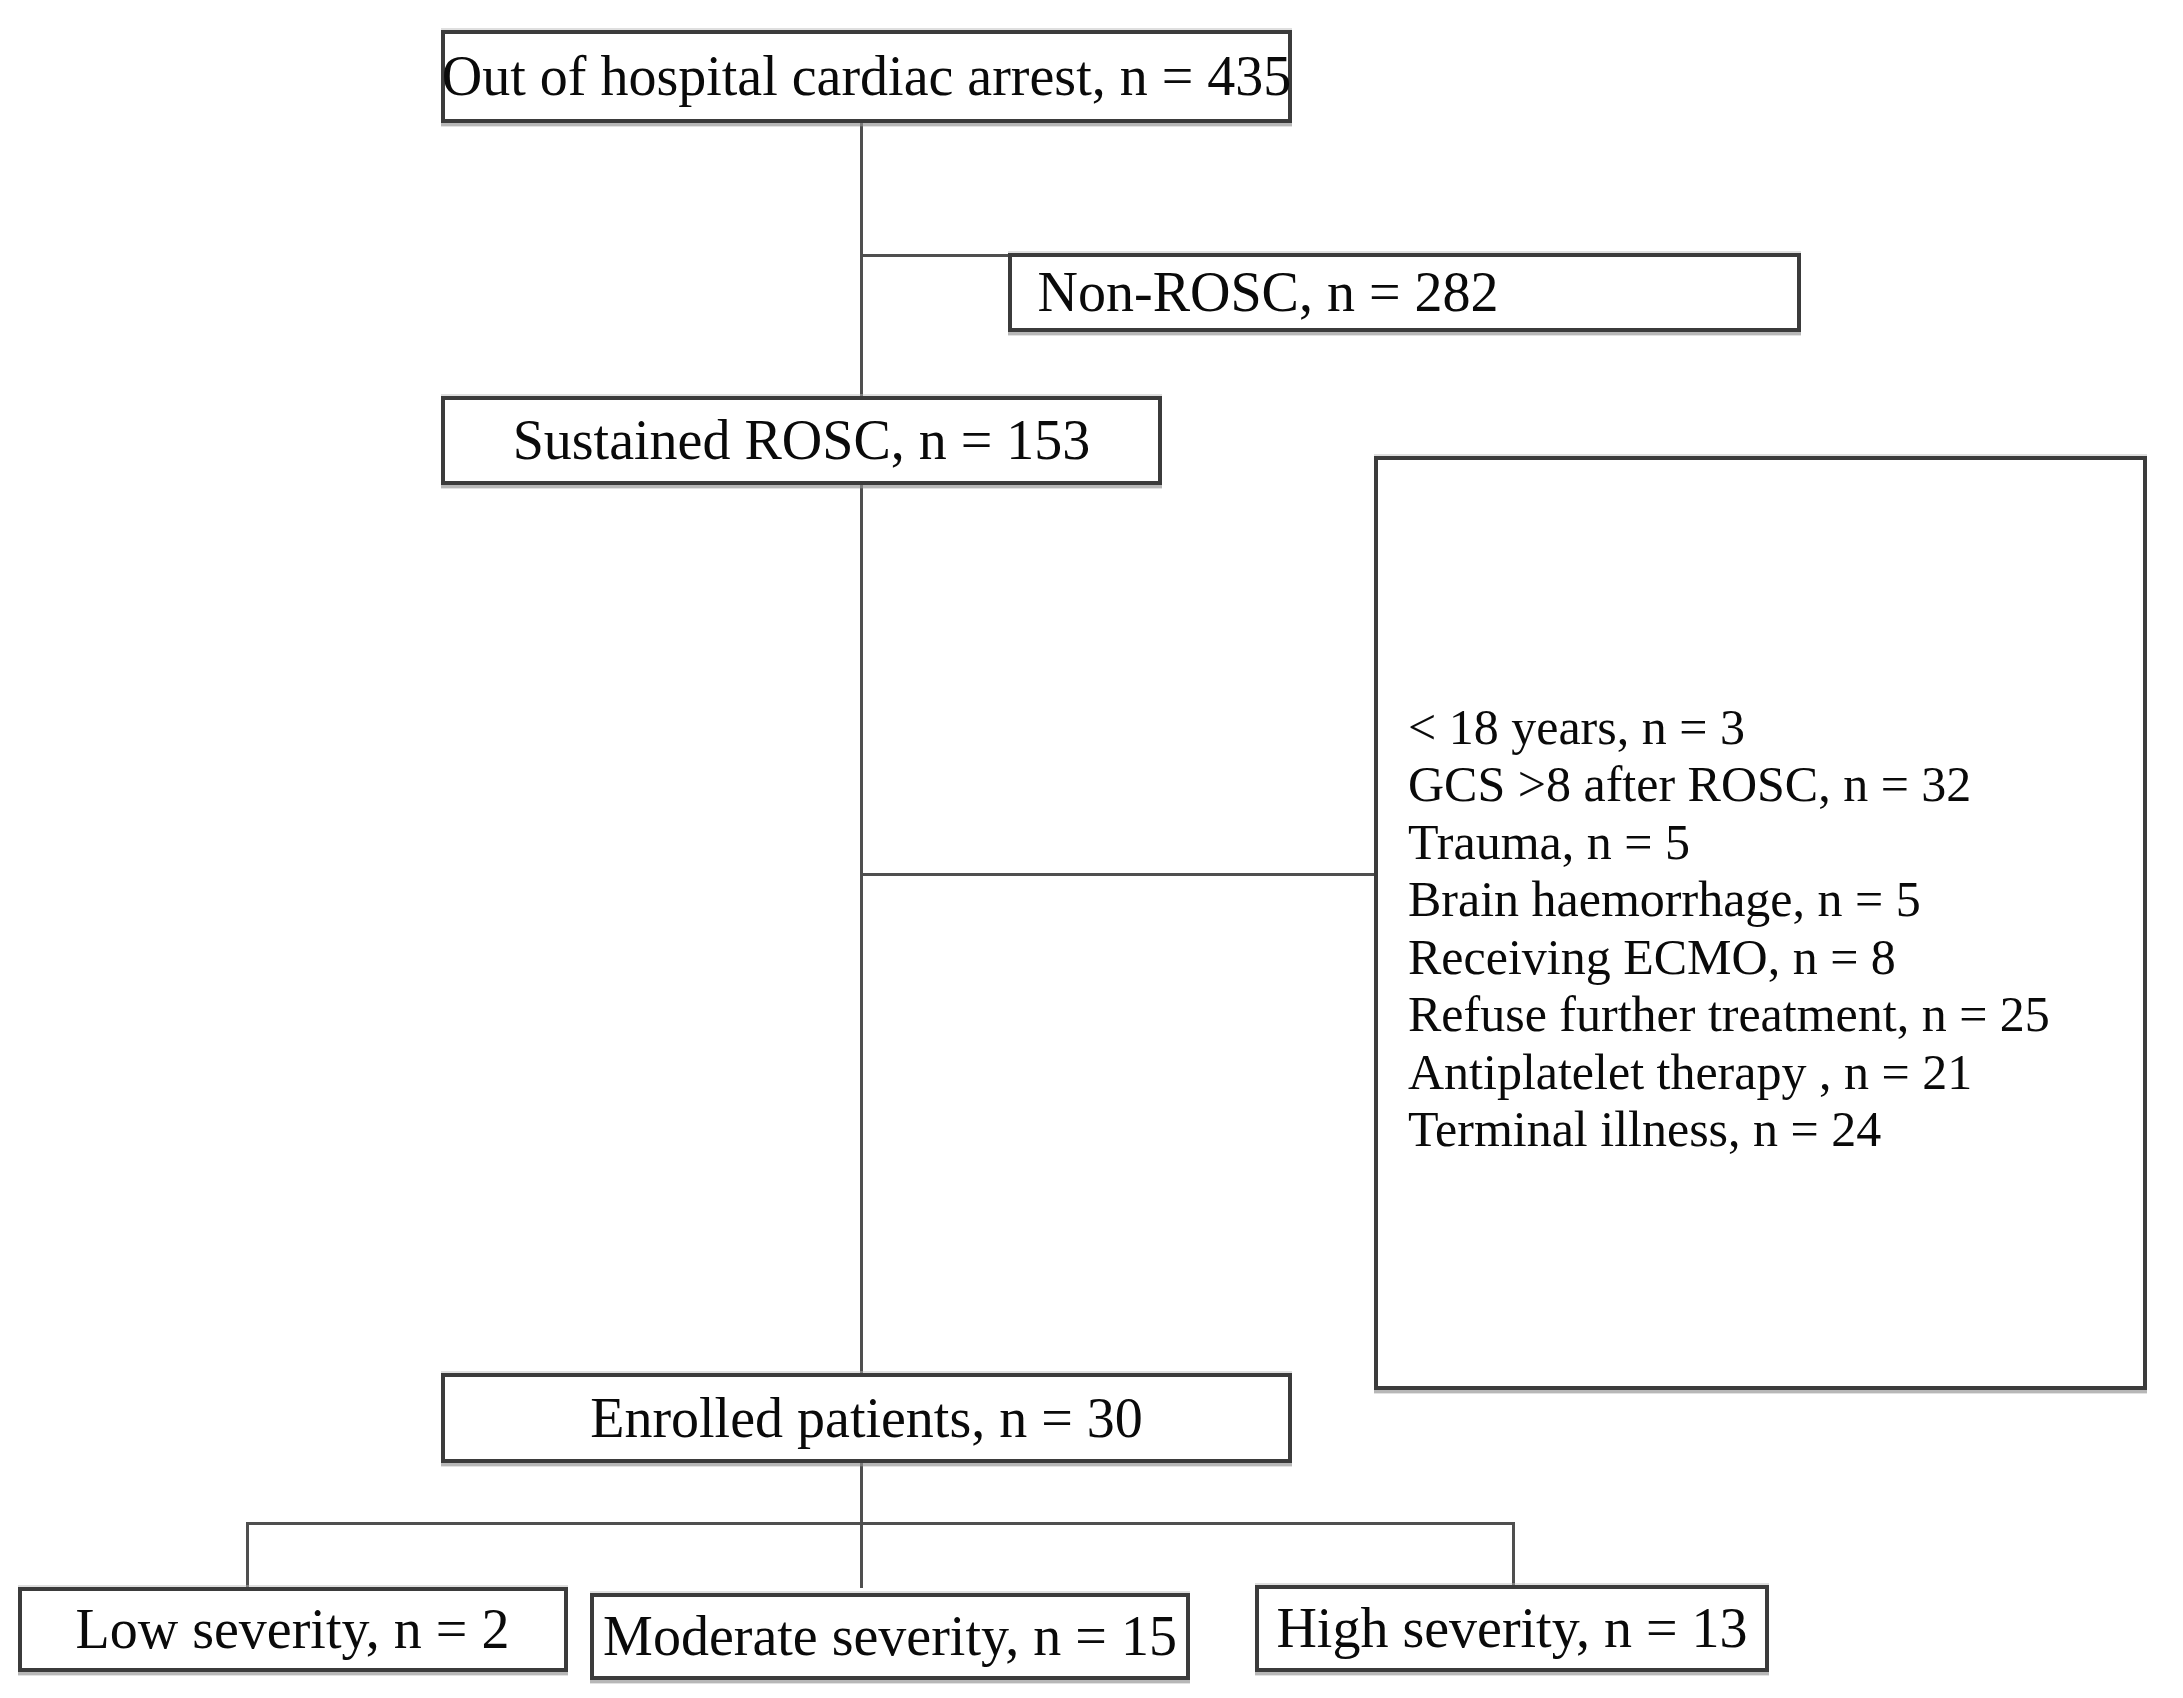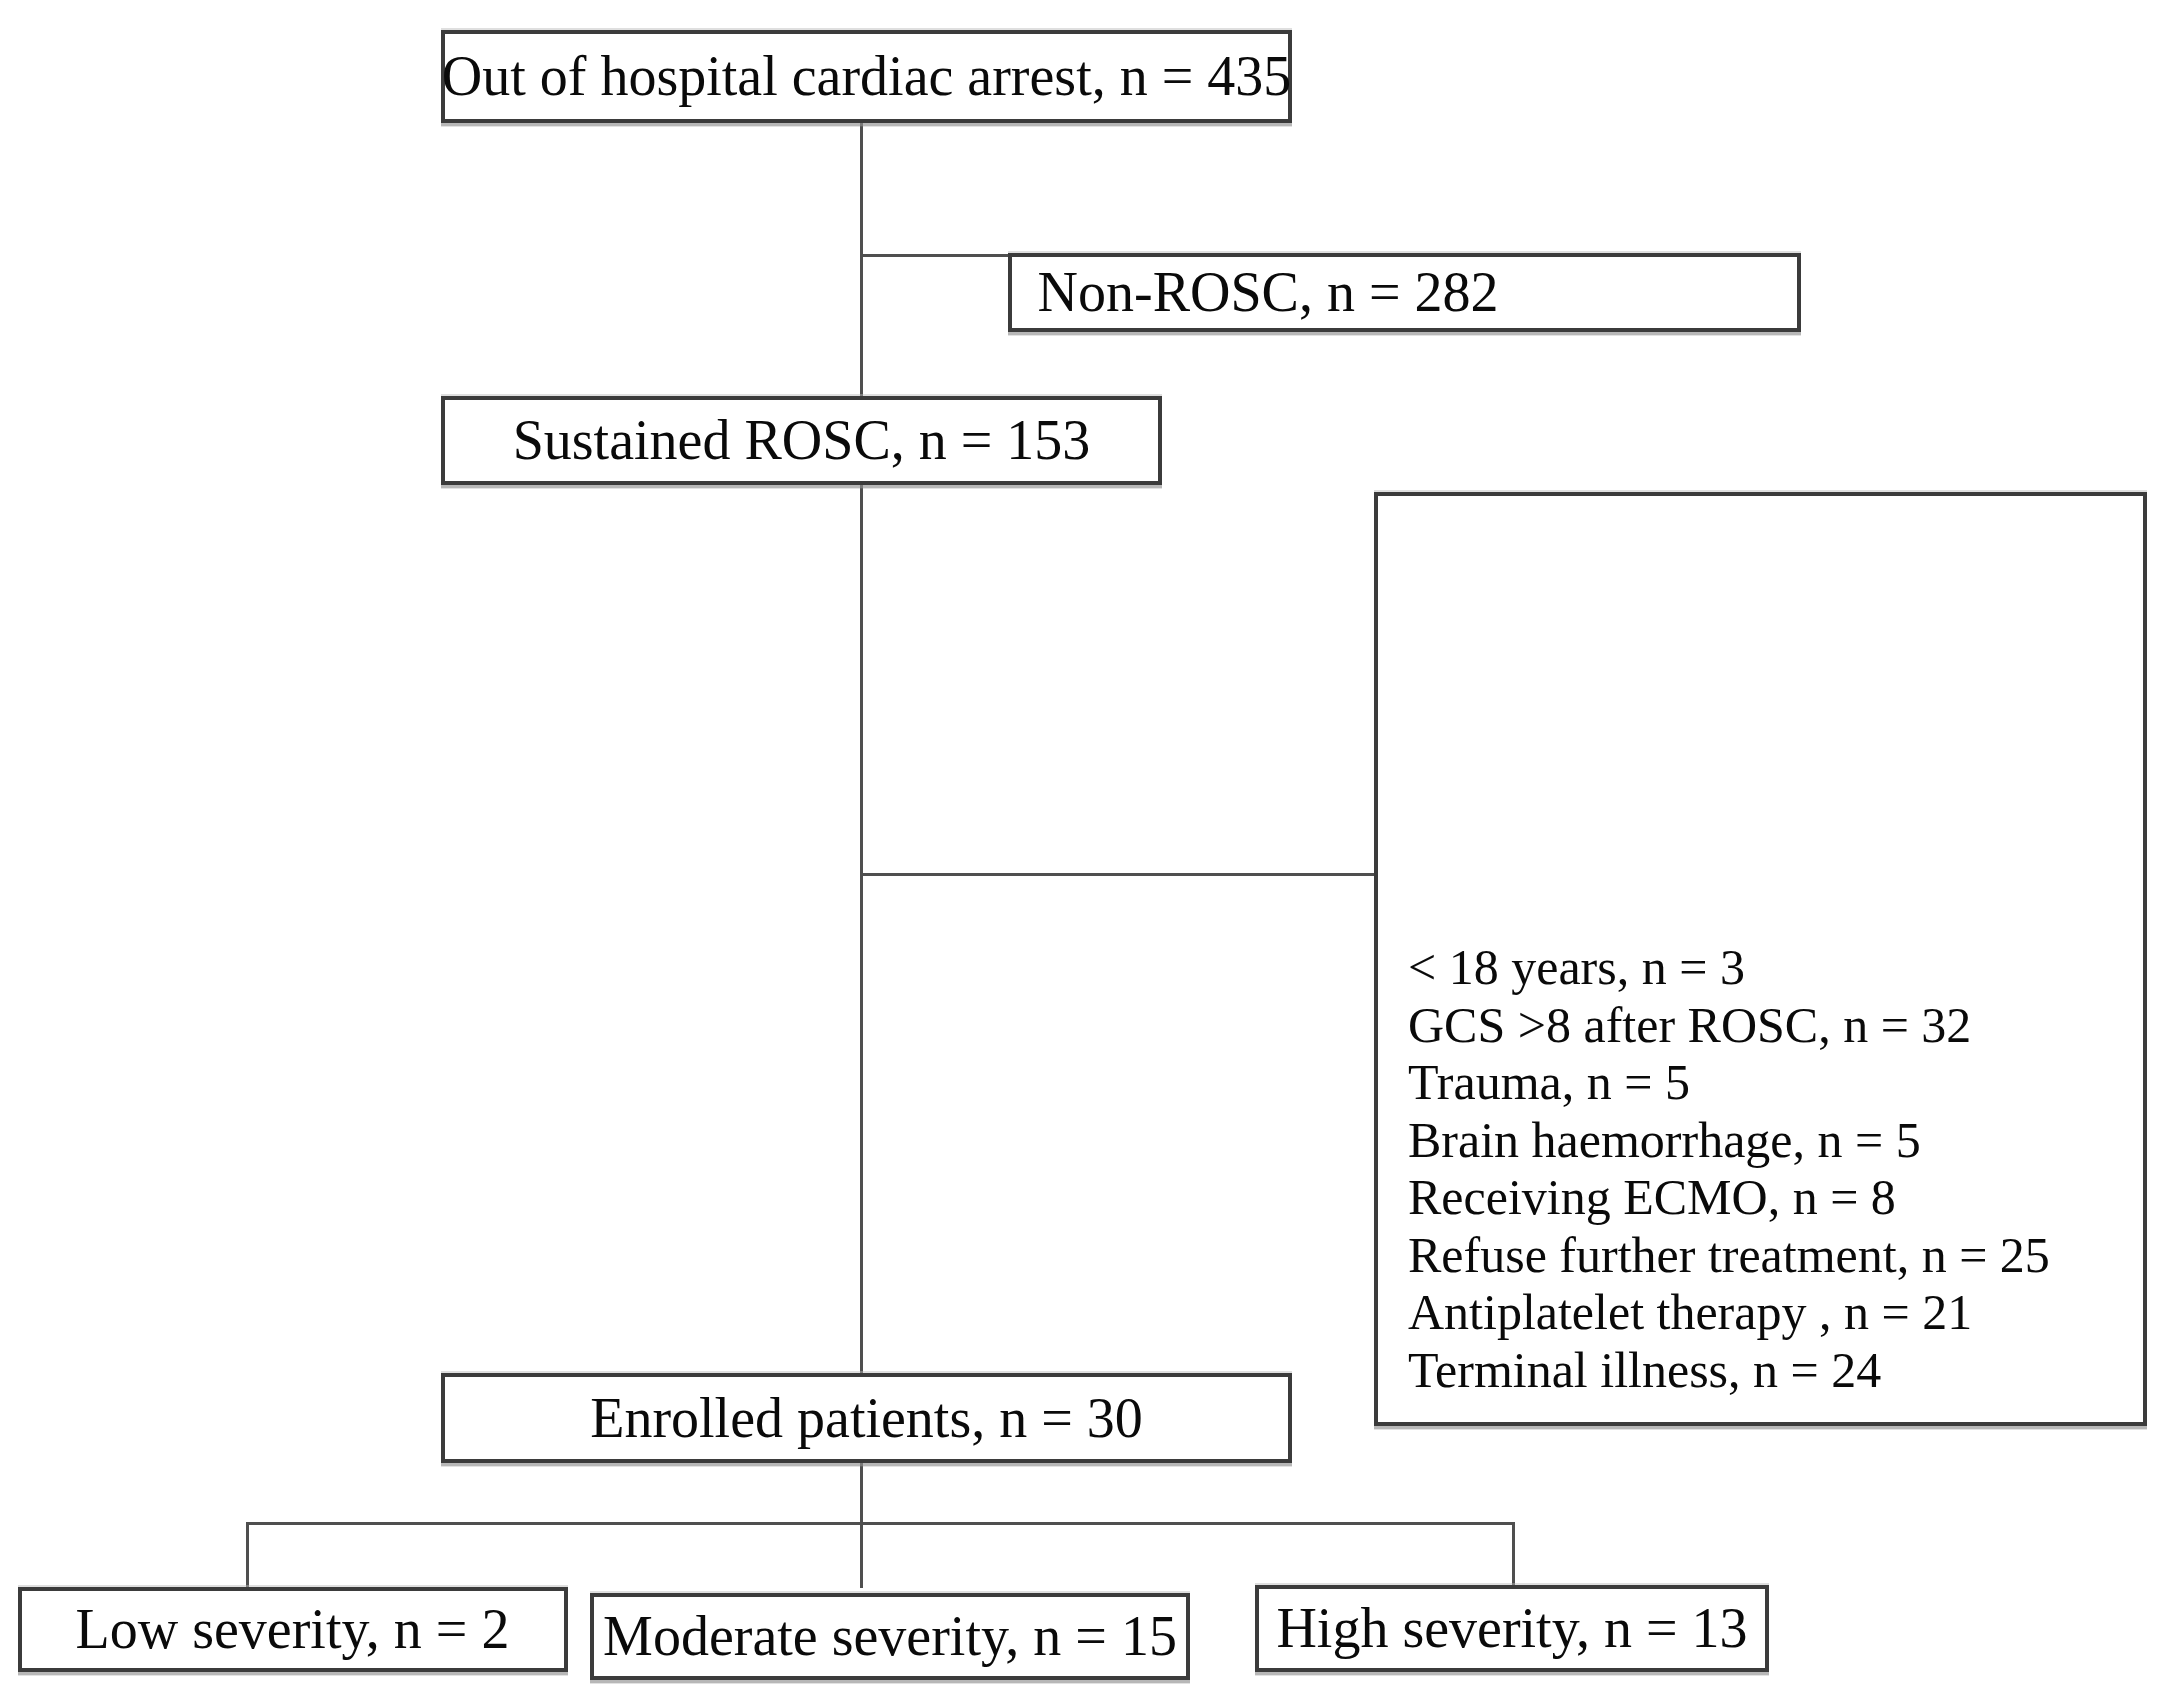--- a/index.html
+++ b/index.html
@@ -34,27 +34,26 @@
     padding-left: 25.6px;
   }
   .list-box {
     position: absolute;
     box-sizing: border-box;
     background: #ffffff;
     border: 4px solid #3b3b3b;
     box-shadow: 0 3.4px 0 rgba(145,145,145,0.65), 0 -2px 0 rgba(185,185,185,0.45);
     display: flex;
     flex-direction: column;
-    justify-content: flex-end;
+    justify-content: center;
     align-items: flex-start;
     padding: 34px 20px 23px 30px;
     font-size: 50px;
     line-height: 1.15;
     white-space: nowrap;
-    margin-top: 36px;
   }
   .line {
     position: absolute;
     background: #4f4f4f;
   }
 </style>
 </head>
 <body>
 
 <div id="canvas">

